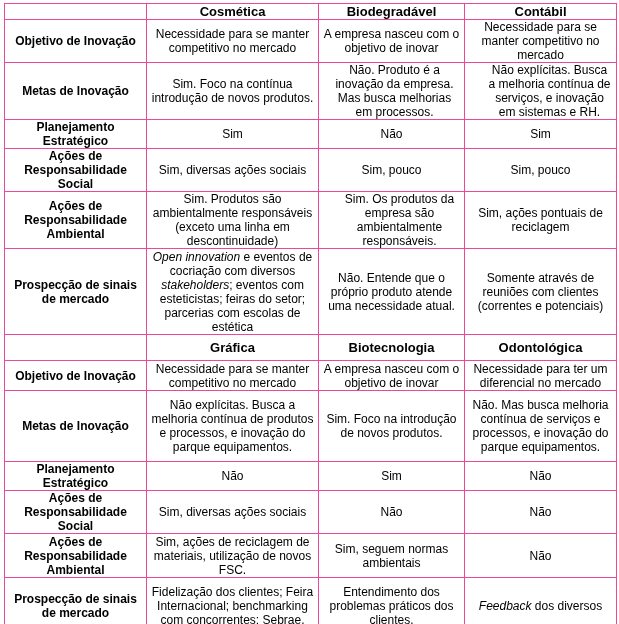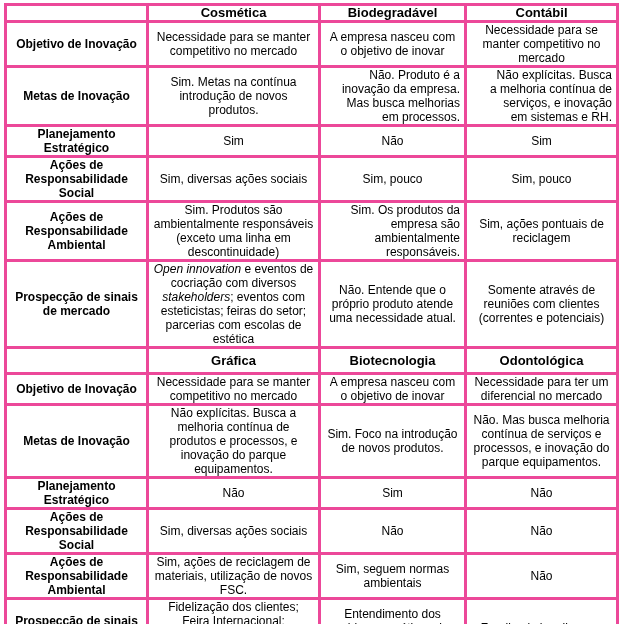--- a/index.html
+++ b/index.html
@@ -5,21 +5,21 @@
   html, body { margin: 0; padding: 0; background: #ffffff; }
   body { width: 619px; height: 624px; position: relative; overflow: hidden;
          font-family: "Liberation Sans", sans-serif; color: #000; }
   table.grid {
     position: absolute; left: 4px; top: 3px;
     border-collapse: collapse; table-layout: fixed;
     width: 612px;
     font-size: 12px; line-height: 14px;
   }
   table.grid td {
-    border: 3px solid #ec4899;
+    border: 1px solid #ec4899;
     text-align: center; vertical-align: middle;
     padding: 0 4px;
     overflow: hidden;
   }
   td.rowhead { font-weight: bold; font-size: 12px; }
   td.colhead { font-weight: bold; font-size: 13px; }
   col.c0 { width: 142px; }
   col.c1 { width: 172px; }
   col.c2 { width: 146px; }
   col.c3 { width: 152px; }
@@ -44,40 +44,40 @@
       <td class="colhead">Contábil</td>
     </tr>
     <tr style="height:43px">
       <td class="rowhead">Objetivo de Inovação</td>
       <td>Necessidade para se manter competitivo no mercado</td>
       <td>A empresa nasceu com o objetivo de inovar</td>
       <td>Necessidade para se manter competitivo no mercado</td>
     </tr>
     <tr style="height:57px">
       <td class="rowhead">Metas de Inovação</td>
-      <td>Sim. Metas na contínua introdução de novos produtos.</td>
-      <td style="text-align:right;padding-left:10px">Não. Produto é a inovação da empresa. Mas busca melhorias em processos.</td>
-      <td style="text-align:right;padding-left:22px">Não explícitas. Busca a melhoria contínua de serviços, e inovação em sistemas e RH.</td>
+      <td>Sim. Foco na contínua introdução de novos produtos.</td>
+      <td style="text-align:center;padding-left:10px">Não. Produto é a inovação da empresa. Mas busca melhorias em processos.</td>
+      <td style="text-align:center;padding-left:22px">Não explícitas. Busca a melhoria contínua de serviços, e inovação em sistemas e RH.</td>
     </tr>
     <tr style="height:29px">
       <td class="rowhead">Planejamento Estratégico</td>
       <td>Sim</td>
       <td>Não</td>
       <td>Sim</td>
     </tr>
     <tr style="height:42px">
       <td class="rowhead">Ações de Responsabilidade Social</td>
       <td>Sim, diversas ações sociais</td>
       <td>Sim, pouco</td>
       <td>Sim, pouco</td>
     </tr>
     <tr style="height:57px">
       <td class="rowhead">Ações de Responsabilidade Ambiental</td>
       <td>Sim. Produtos são ambientalmente responsáveis (exceto uma linha em descontinuidade)</td>
-      <td style="text-align:right;padding-left:20px">Sim. Os produtos da empresa são ambientalmente responsáveis.</td>
+      <td style="text-align:center;padding-left:20px">Sim. Os produtos da empresa são ambientalmente responsáveis.</td>
       <td>Sim, ações pontuais de reciclagem</td>
     </tr>
     <tr style="height:86px">
       <td class="rowhead">Prospecção de sinais de mercado</td>
       <td><em>Open innovation</em><span> e eventos de cocriação com diversos </span><em>stakeholders</em><span>; eventos com esteticistas; feiras do setor; parcerias com escolas de estética</span></td>
       <td>Não. Entende que o próprio produto atende uma necessidade atual.</td>
       <td>Somente através de reuniões com clientes (correntes e potenciais)</td>
     </tr>
 
     <tr style="height:26px">

